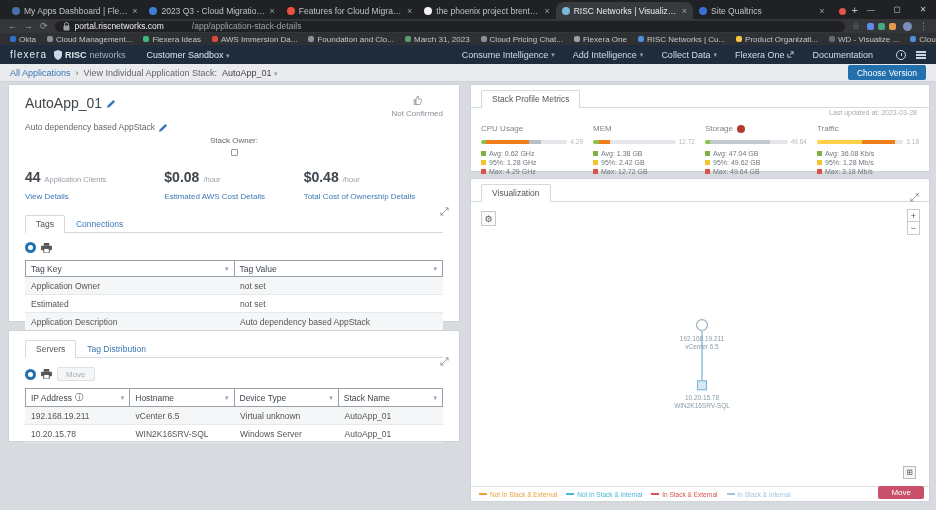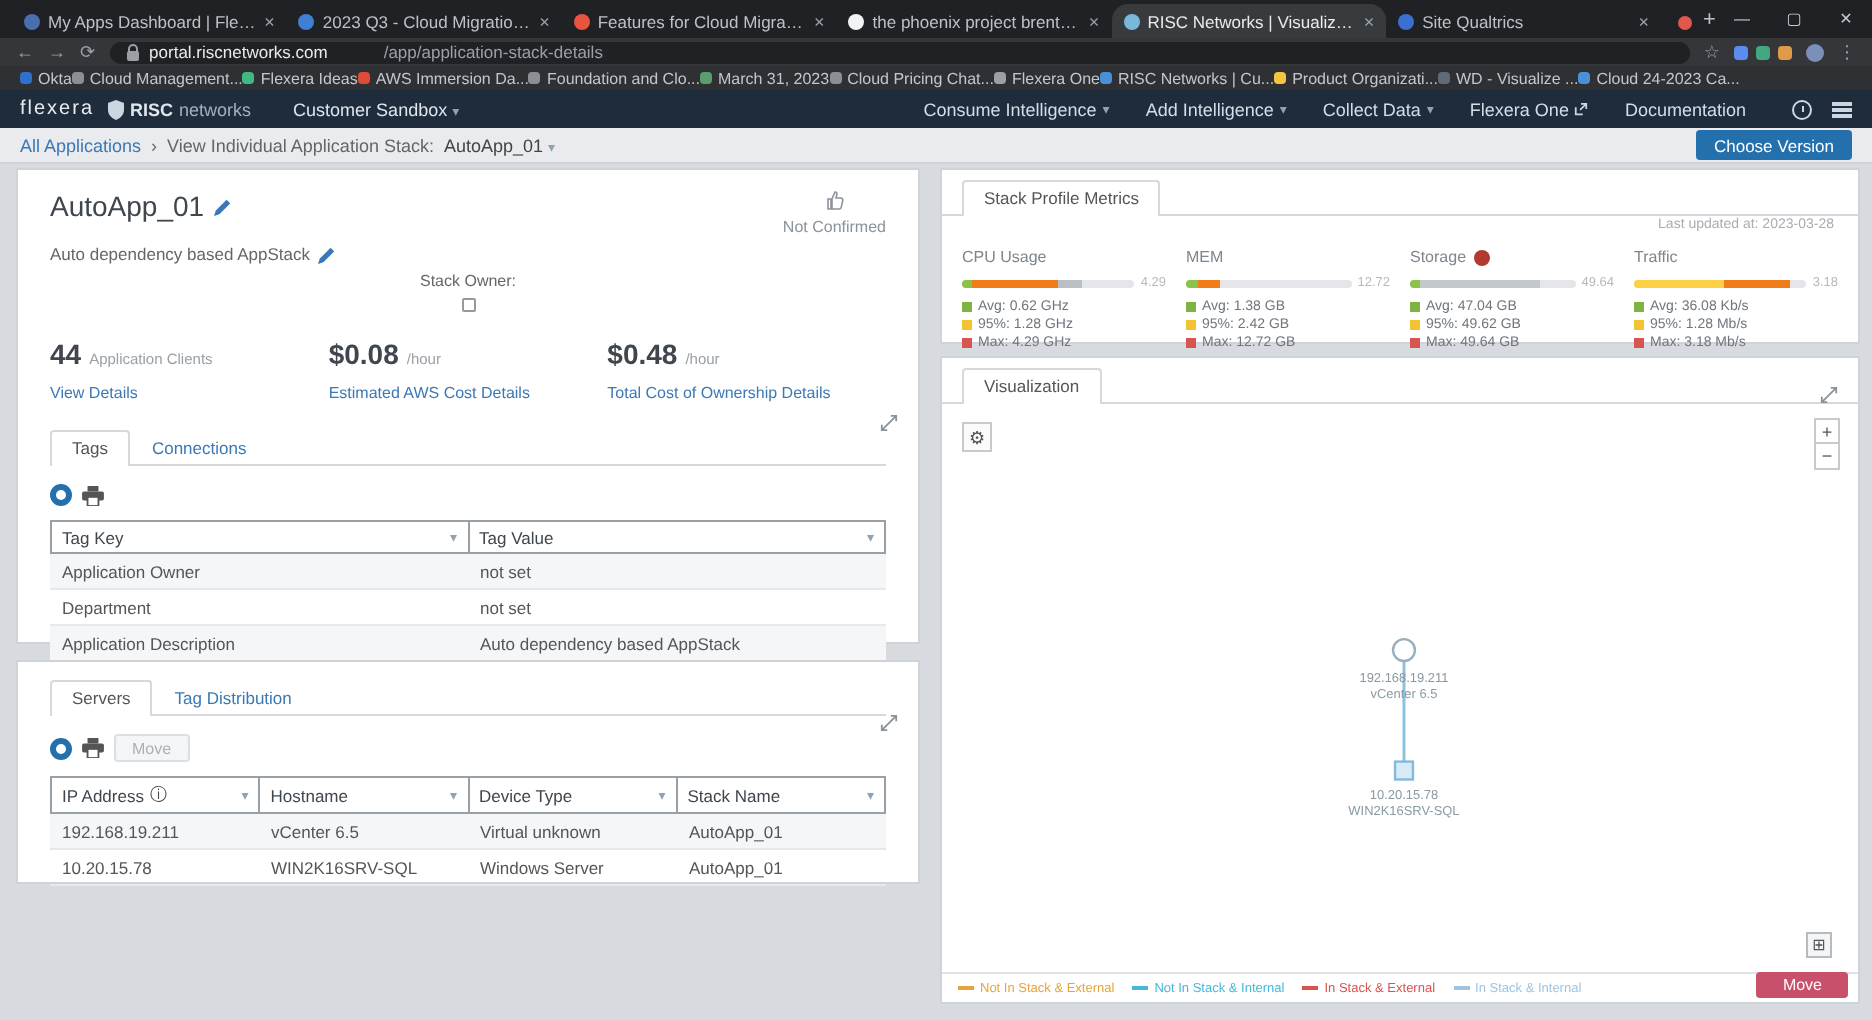--- a/index.html
+++ b/index.html
@@ -20,21 +20,21 @@
   .newtab { color:#bdc1c6; font-size:11px; margin-bottom:3px; flex:none; }
   .win-controls { margin-left:auto; display:flex; align-self:stretch; align-items:center; }
   .win-btn { color:#c7cbd0; font-size:8px; width:26px; text-align:center; }
   .addrbar { height:14px; background:#35363a; display:flex; align-items:center; gap:7px; padding:0 8px; }
   .navbtn { color:#9aa0a6; font-size:9px; line-height:1; }
   .urlpill { flex:1; height:11px; background:#202124; border-radius:6px; display:flex; align-items:center;
              gap:5px; padding:0 8px; font-size:8.5px; }
   .url-domain { color:#e8eaed; } .url-path { color:#9aa0a6;padding-left:23px; }
   .ext-dot { width:7px; height:7px; border-radius:2px; flex:none; }
   .avatar { width:9px; height:9px; border-radius:50%; background:#7a90b8; flex:none; }
-  .bookmarks { height:12px; background:#2e3033; display:flex; align-items:center; padding:0 10px;
+  .bookmarks { height:12px; background:#2e3033; display:flex; align-items:center; gap:11px; padding:0 10px;
                font-size:8px; color:#c3c7cc; overflow:hidden; }
   .bm { display:flex; align-items:center; gap:3px; white-space:nowrap; }
   .bm-dot { width:6px; height:6px; border-radius:2px; flex:none; }
   
   .appbar { height:19px; background:#1e2c3c; display:flex; align-items:center; padding:0 10px; gap:7px;
             color:#cdd7e1; font-size:9px; }
   .brand { color:#e7ebef; font-size:10px; letter-spacing:1px; }
   .brand2 { display:flex; align-items:center; gap:3px; color:#9fb2c3; }
   .brand2 b { color:#dfe6ec; font-weight:bold; }
   .acct { margin-left:14px; color:#dfe6ec; }
@@ -375,21 +375,21 @@
               <span class="th-label">Tag Value</span>
               <span class="caret">▾</span>
             </div>
           </div>
         <div id="tags-rows">
             <div class="trow odd">
               <div class="tcell">Application Owner</div>
               <div class="tcell">not set</div>
             </div>
             <div class="trow">
-              <div class="tcell">Department</div>
+              <div class="tcell">Estimated</div>
               <div class="tcell">not set</div>
             </div>
             <div class="trow odd">
               <div class="tcell">Application Description</div>
               <div class="tcell">Auto dependency based AppStack</div>
             </div>
             <div class="trow">
               <div class="tcell">RISC Group Type</div>
               <div class="tcell">Auto Groups</div>
             </div>

